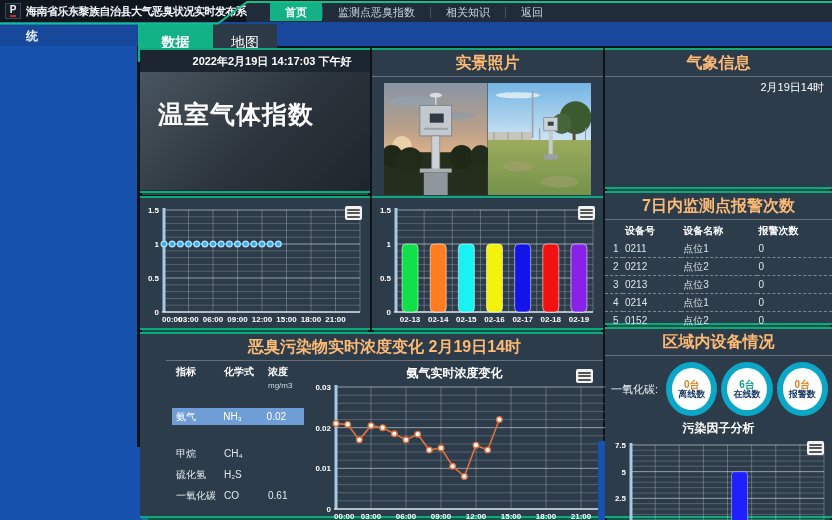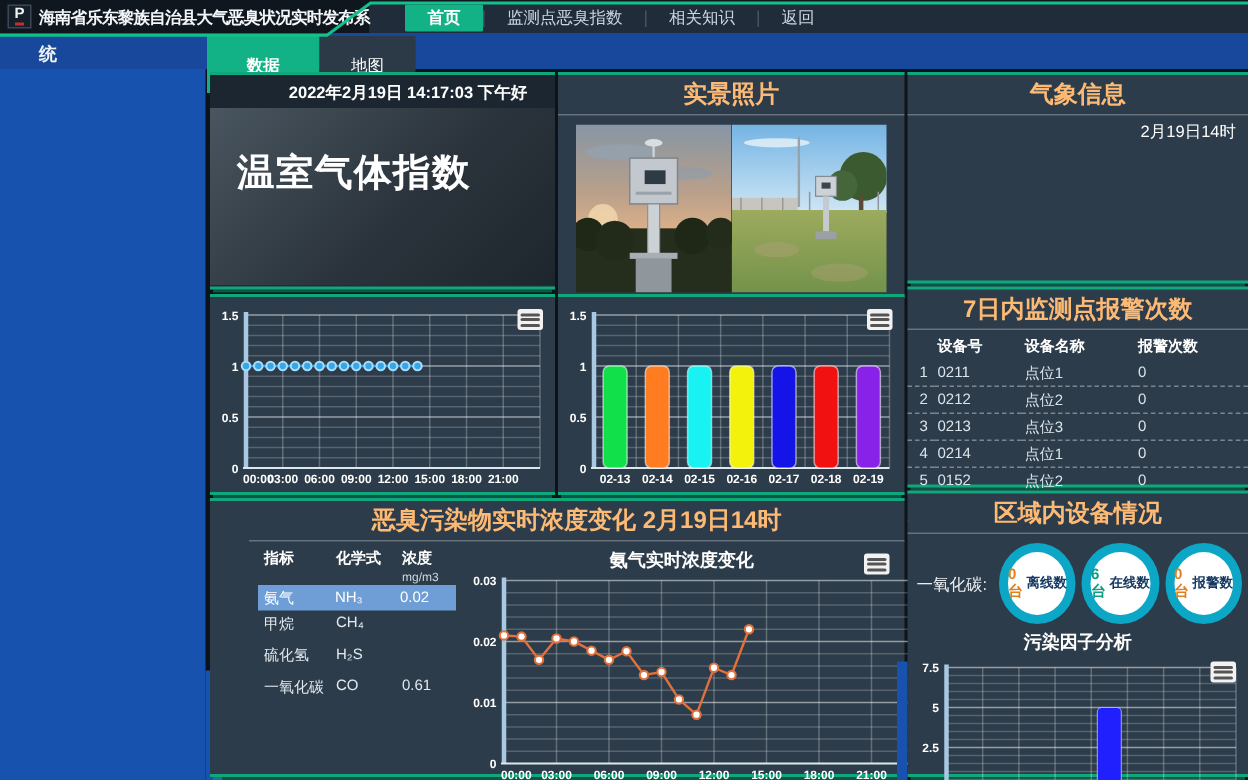--- a/index.html
+++ b/index.html
@@ -21,21 +21,21 @@
         border:1px solid #39465a;display:flex;align-items:center;justify-content:center;}
   .logo span{color:#f0f4f8;font-size:10px;font-weight:bold;line-height:1;border-bottom:2px solid #c03030;}
   .hdr-title{position:absolute;left:26px;top:4px;font-size:11px;font-weight:bold;letter-spacing:-0.5px;
              color:#f2f6fa;white-space:nowrap;}
   .nav-item{font-size:11px;color:#ccd6e0;padding:0 15px;line-height:18px;cursor:pointer;white-space:nowrap;}
   .nav-item.active{background:#13b286;color:#fff;border-radius:1px;font-weight:bold;}
   .nav-sep{width:1px;height:11px;background:rgba(255,255,255,.18);}
   
   .sys-cont{position:absolute;left:26px;top:28px;font-size:12px;font-weight:bold;color:#eef3f8;}
   .tab{position:absolute;top:24px;height:38px;display:flex;align-items:center;justify-content:center;
-       font-size:11px;color:#fff;cursor:pointer;text-align:right;}
+       font-size:14px;color:#fff;cursor:pointer;text-align:right;}
   .tab-data{left:138px;width:75px;background:#13b286;font-weight:bold;}
   .tab-map{left:213px;width:64px;background:#2c3947;}
   
   .panel{position:absolute;background:#2d3c4a;border-top:2px solid #0fa87c;border-bottom:2px solid #0fa87c;
          box-shadow:0 4px 0 -2px rgba(15,168,124,.45);}
   .panel-title{font-size:16px;font-weight:bold;color:#fdba74;padding:3px 8px 2px 8px;
                border-bottom:1px solid rgba(255,255,255,.28);white-space:nowrap;text-align:center;}
   .p-greenhouse{left:140px;top:48px;width:230px;height:145px;background:#222c34;}
   .date-bar{background:#1c2630;text-align:center;font-size:11px;font-weight:bold;color:#fff;
             padding:4px 0 3px 34px;}
@@ -50,35 +50,35 @@
   .p-chart1{left:140px;top:196px;width:230px;height:134px;}
   .p-chart2{left:372px;top:196px;width:231px;height:134px;}
   .p-alarms{left:605px;top:191px;width:227px;height:134px;}
   .alarm-table{width:100%;border-collapse:collapse;font-size:10px;color:#dde5ec;margin-top:2px;}
   .alarm-table th{font-weight:bold;color:#fff;text-align:left;padding:2px 2px;}
   .alarm-table td{padding:1.5px 2px;border-bottom:1px dashed rgba(255,255,255,.38);}
   .alarm-table th:first-child,.alarm-table td:first-child{padding-left:8px;width:18px;}
   .p-pollut{left:140px;top:332px;width:463px;height:186px;padding-left:26px;}
   .pollut-body{display:flex;height:calc(100% - 20px);}
   .pollut-table{width:140px;flex:0 0 140px;padding:4px 0 0 6px;font-size:10px;color:#e2e9ef;}
-  .pt-head{display:flex;font-weight:bold;color:#fff;margin-bottom:0;}
+  .pt-head{display:flex;font-weight:bold;color:#fff;margin-bottom:18px;}
   .pt-c1{width:52px;padding-left:4px;}
   .pt-c2{width:44px;}
   .pt-c3{width:38px;}
   .pt-unit{font-size:8px;font-weight:normal;color:#cfd8e0;}
   .pt-row{display:flex;align-items:center;height:17px;margin-bottom:4px;}
-  .pt-row.selected{background:#6f9ed6;color:#fff;margin-right:2px;margin-bottom:0;}
+  .pt-row.selected{background:#6f9ed6;color:#fff;margin-right:2px;margin-bottom:20px;}
   .chart-area{position:relative;flex:1;}
   .chart-title{position:absolute;left:0;right:0;top:4px;text-align:center;font-size:12px;
                font-weight:bold;color:#fff;}
   .p-devices{left:605px;top:327px;width:227px;height:191px;}
   .dev-row{display:flex;align-items:center;padding:6px 4px 2px 6px;}
   .dev-label{font-size:11px;color:#e8eef4;margin-right:4px;white-space:nowrap;}
   .gauge{width:54px;height:54px;border-radius:50%;border:6px solid #0ca6c6;background:#fff;
-         display:flex;flex-direction:row;align-items:center;justify-content:center;margin-left:4px;}
+         display:flex;flex-direction:column;align-items:center;justify-content:center;margin-left:4px;}
   .g-count{font-size:10px;font-weight:bold;line-height:1.1;}
   .g-label{font-size:9px;font-weight:bold;color:#173a63;line-height:1.1;white-space:nowrap;}
   .g-orange{color:#e0811f;} .g-teal{color:#0d9f86;}
   .dev-sub{ text-align:center;font-size:12px;font-weight:bold;color:#fff;margin-top:2px;}
   .burger{position:absolute;width:17px;height:14px;background:#f2f2f2;border-radius:2px;cursor:pointer;
           padding:2.5px 2px;}
   .burger i{display:block;height:2px;background:#555;margin-bottom:1.5px;border-radius:1px;}
   svg text{font-family:"Liberation Sans","DejaVu Sans",sans-serif;}
 </style>
 </head>

